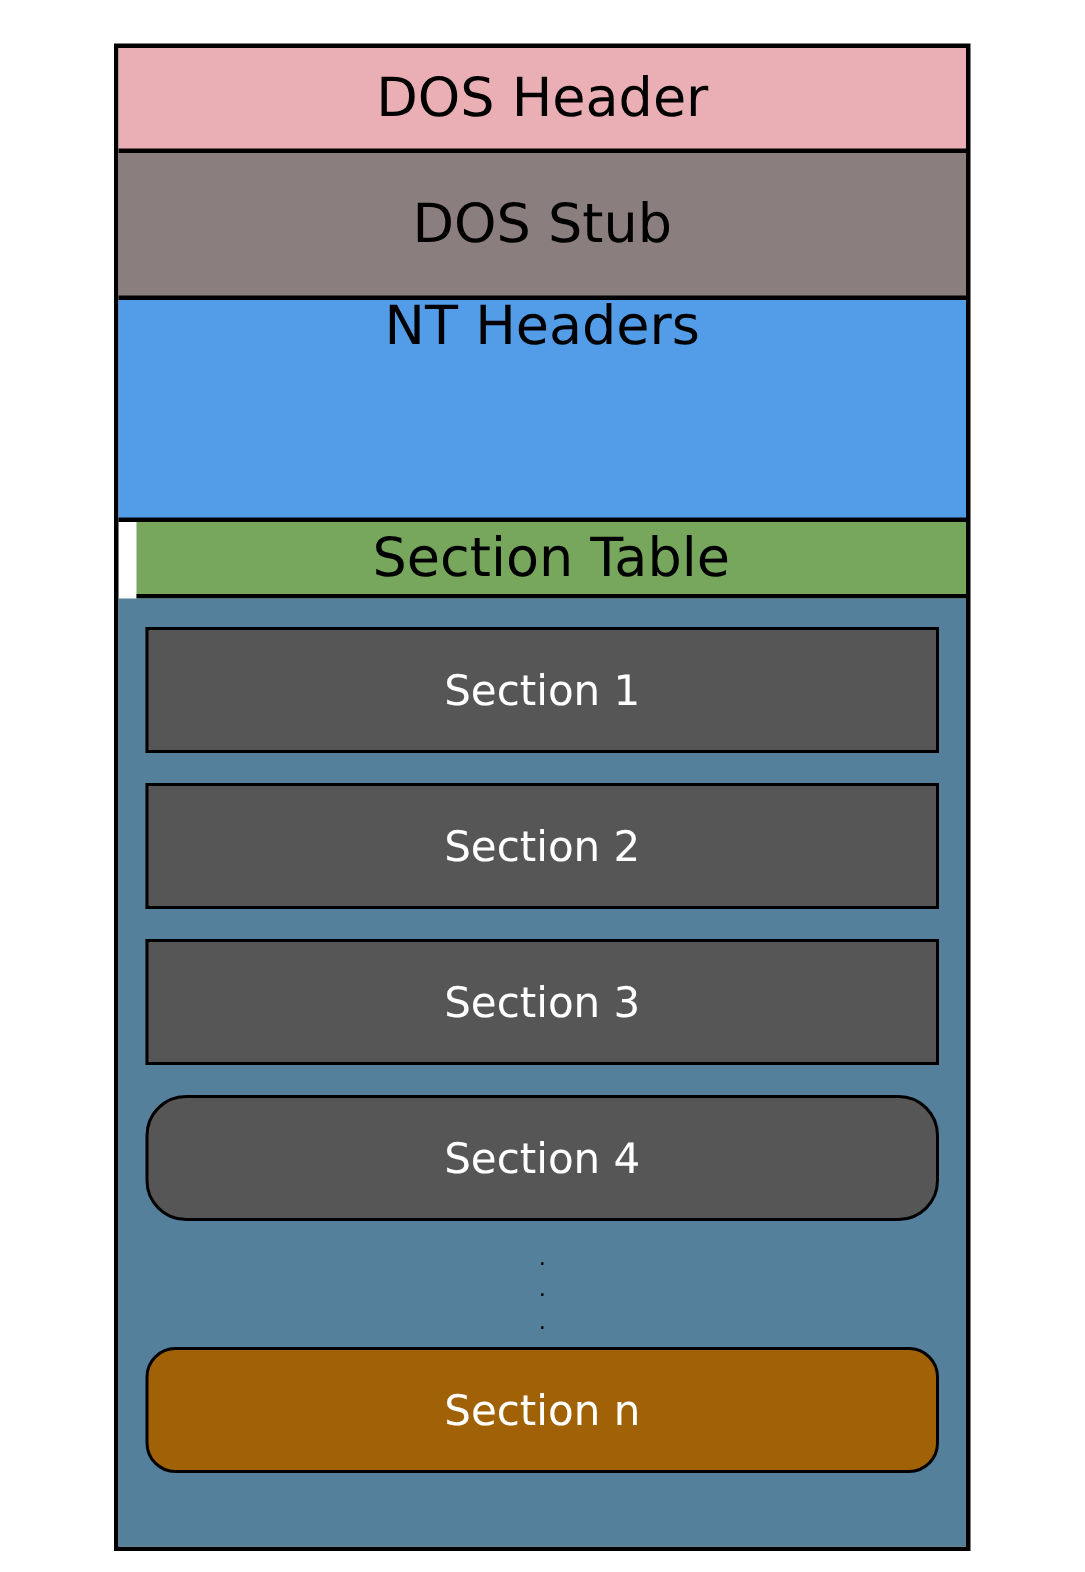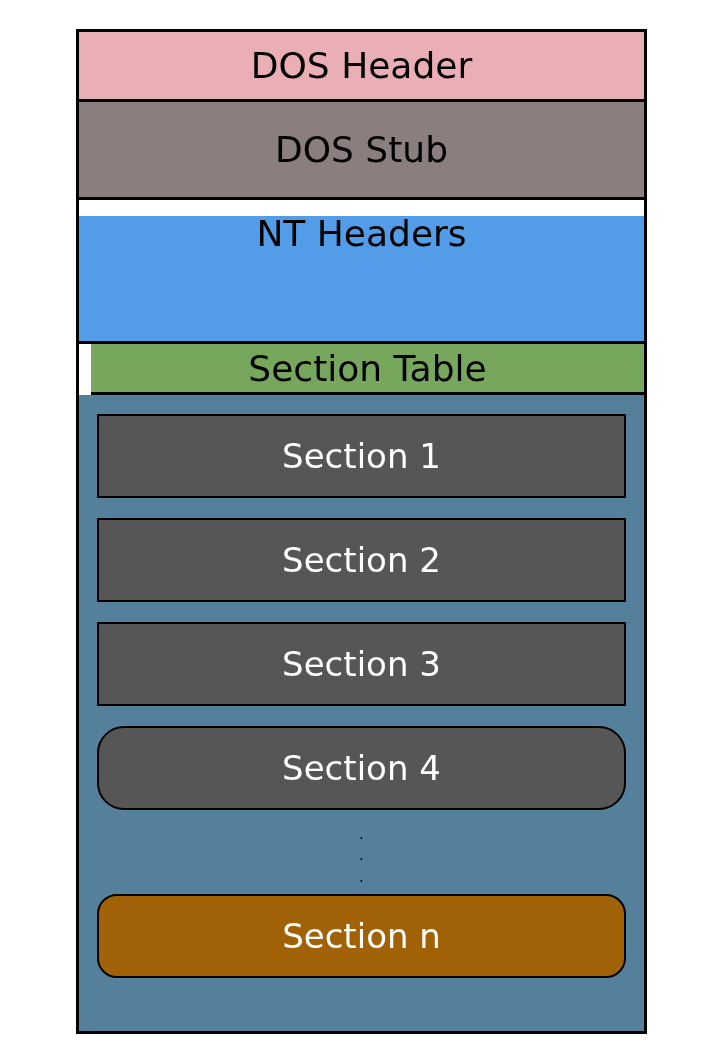--- a/index.html
+++ b/index.html
@@ -37,24 +37,23 @@
     justify-content: center;
   }
   .band-label {
     font-size: 36px;
     color: #000000;
     white-space: nowrap;
   }
   #dos-header-band { height: 70px; }
   #dos-stub-band   { height: 98px; }
   #nt-headers-band {
-    height: 128px;
+    height: 148px;
     text-align: center;
     padding-top: 2px;
-    margin-top: 16px;
   }
   #nt-headers-band .band-label {
     line-height: 32px;
   }
   .nt-sublist {
     display: inline-block;
     text-align: left;
     margin-top: 4px;
   }
   .nt-subitem {
@@ -76,21 +75,21 @@
     height: 84px;
     margin: 20px 18px 0 18px;
     border: 2px solid #000000;
     display: flex;
     align-items: center;
     justify-content: center;
     flex-shrink: 0;
   }
   .section-box.first { margin-top: 19px; }
   .section-label {
-    font-size: 34px;
+    font-size: 28px;
     color: #ffffff;
     white-space: nowrap;
   }
   #ellipsis {
     height: 84px;
     flex-shrink: 0;
     display: flex;
     flex-direction: column;
     align-items: center;
     justify-content: space-evenly;

